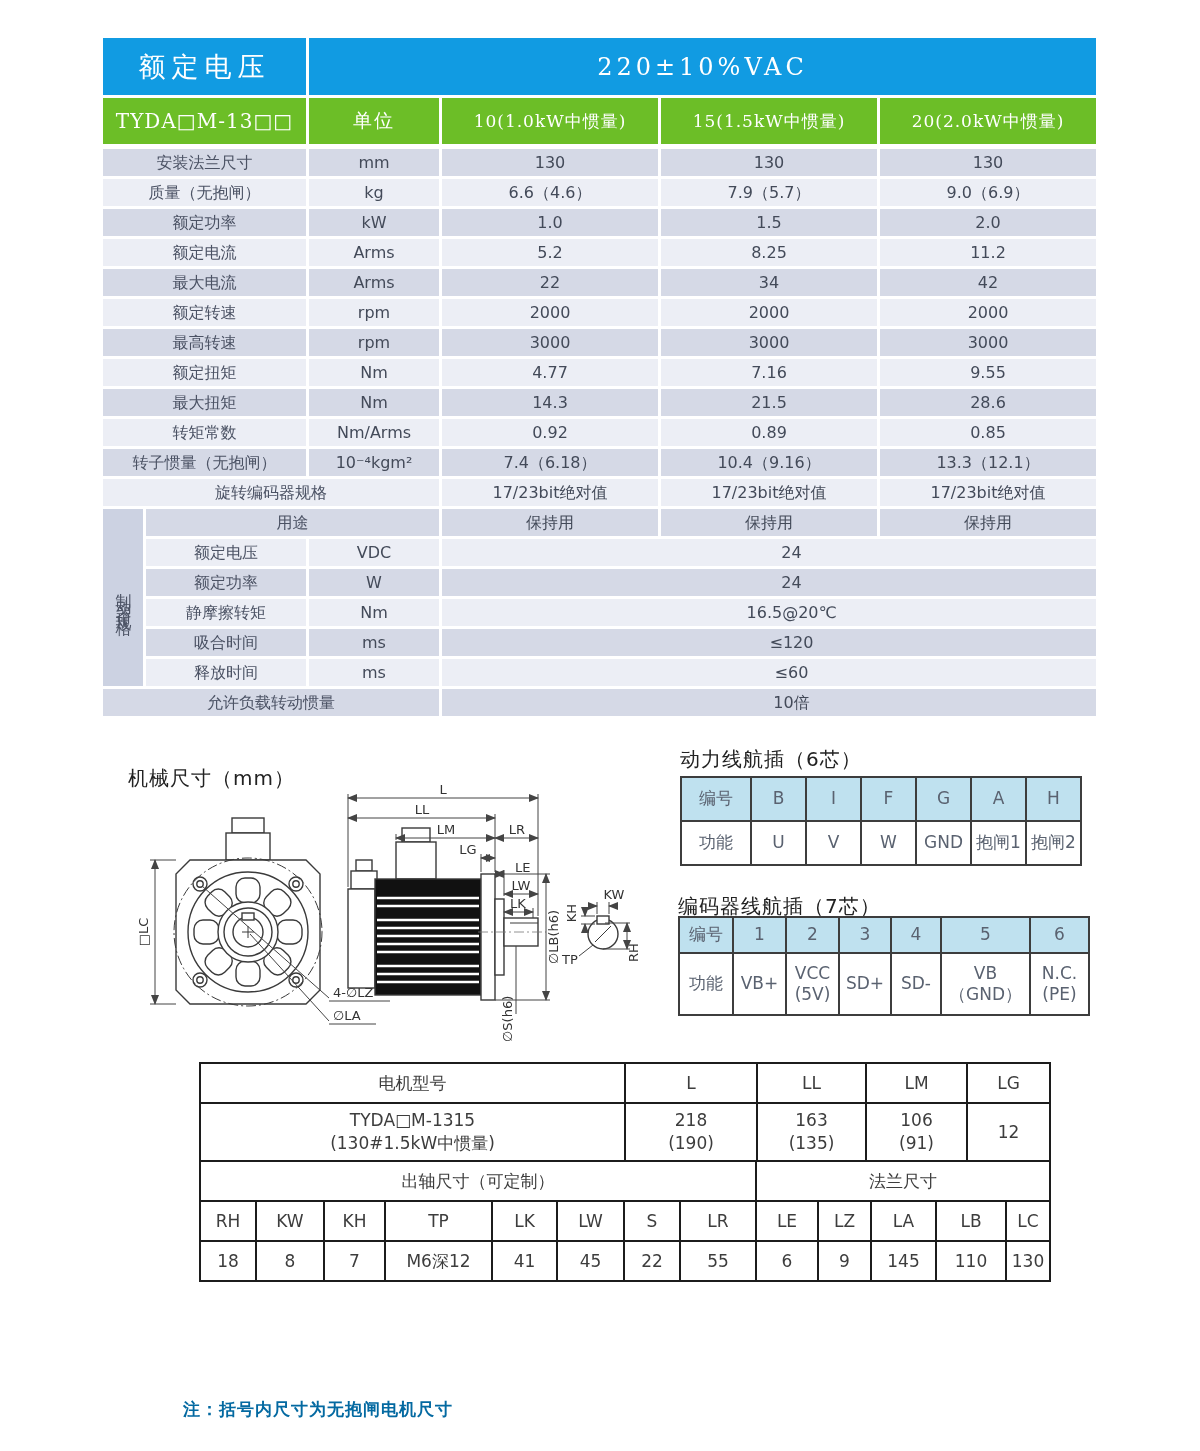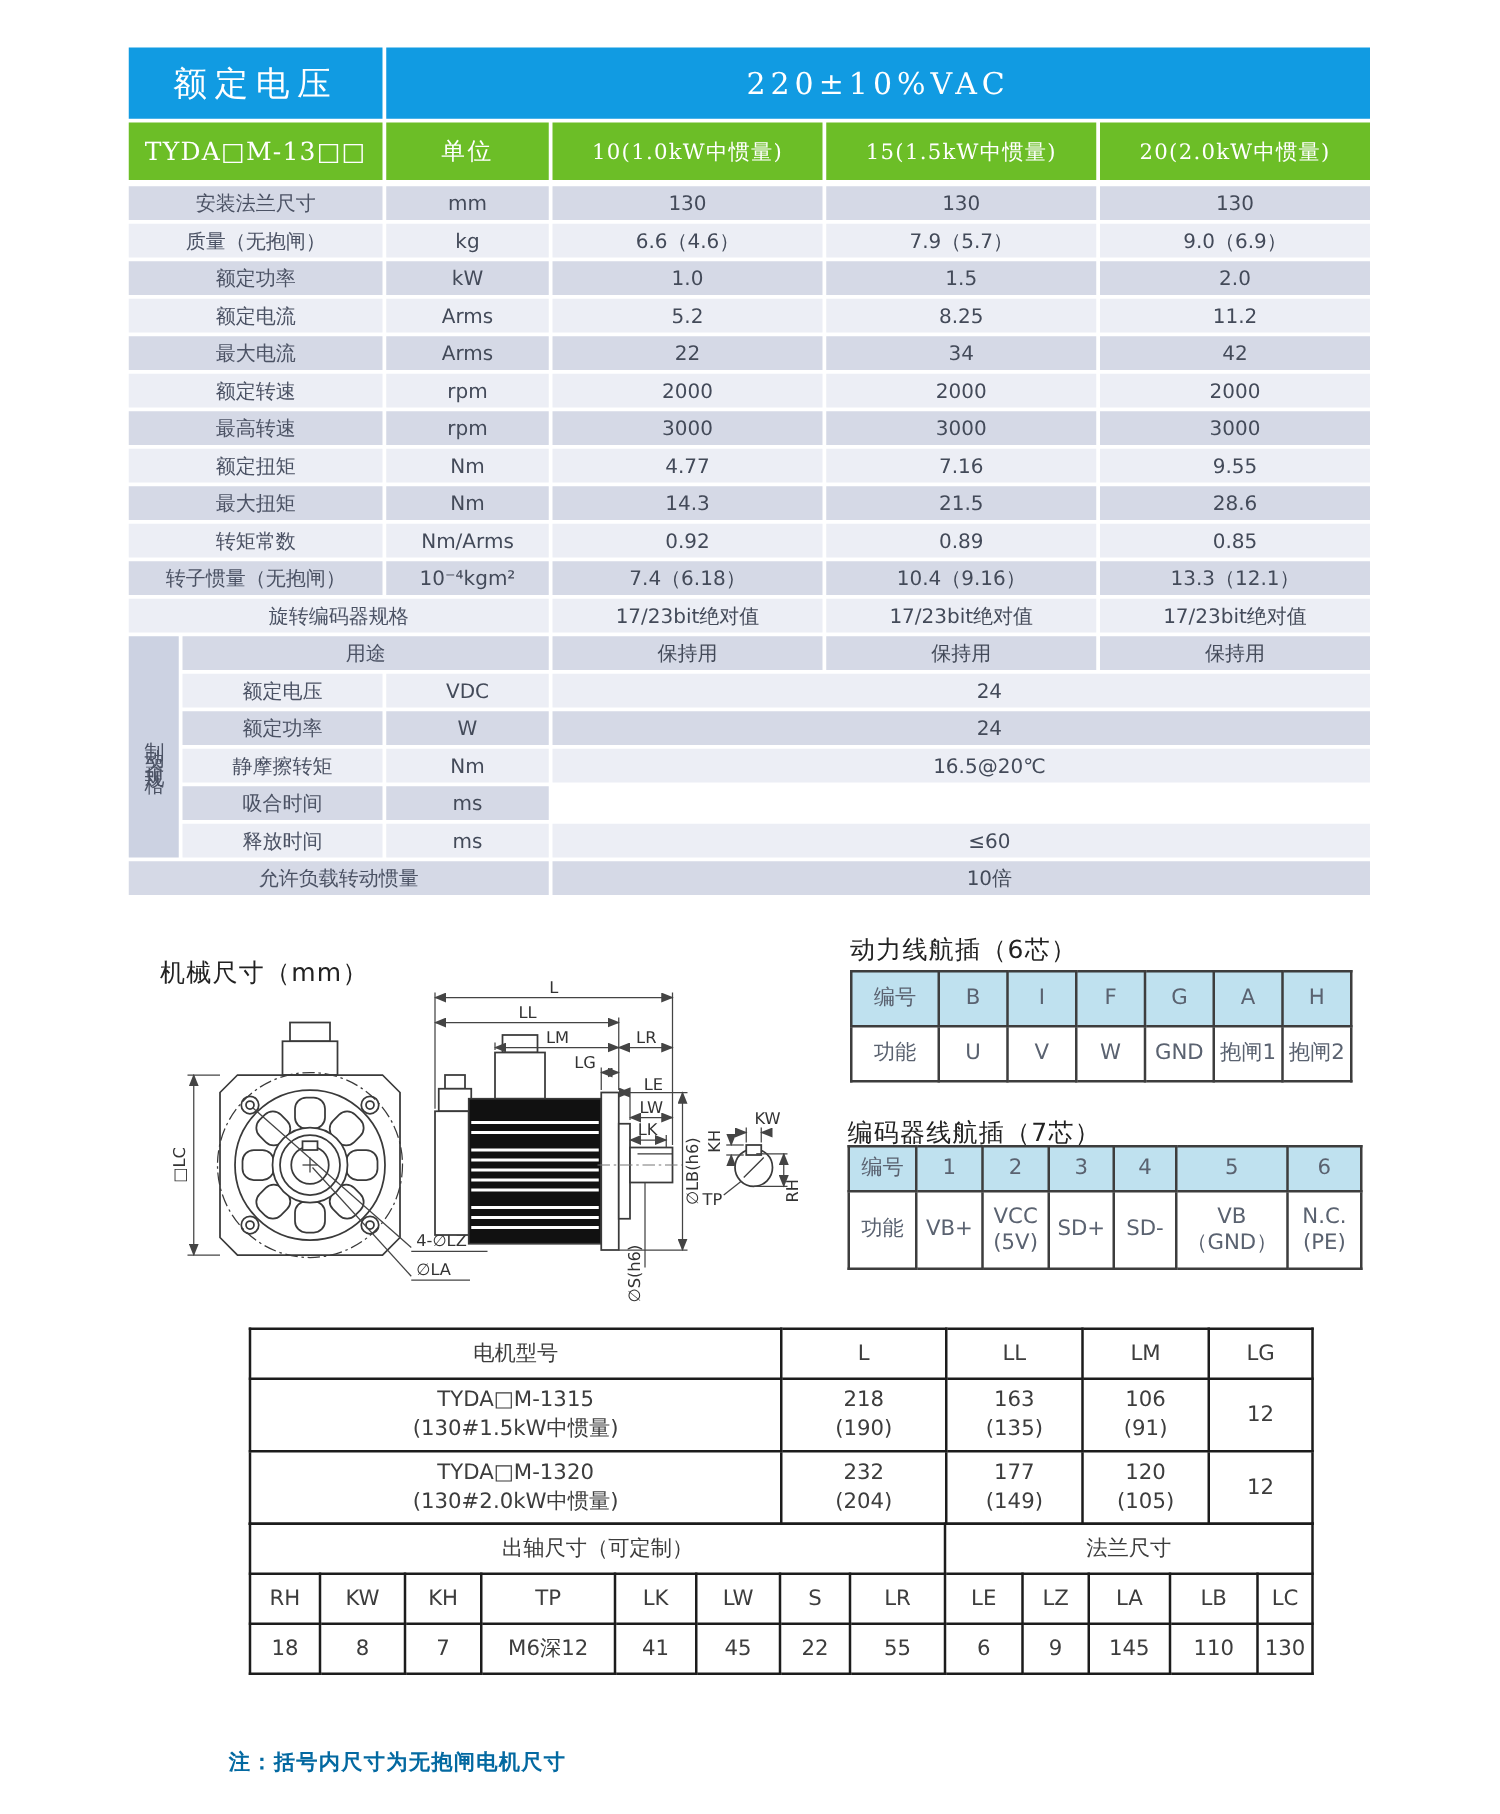--- a/index.html
+++ b/index.html
@@ -188,20 +188,21 @@
     <div class="cell lbl dk col-labeln">额定功率</div>
     <div class="cell dk col-unit">W</div>
     <div class="cell dk col-merged">24</div>
 
     <div class="cell lbl lt col-labeln">静摩擦转矩</div>
     <div class="cell lt col-unit">Nm</div>
     <div class="cell lt col-merged">16.5@20℃</div>
 
     <div class="cell lbl dk col-labeln">吸合时间</div>
     <div class="cell dk col-unit">ms</div>
+    <div class="cell dk col-merged">≤120</div>
 
     <div class="cell lbl lt col-labeln">释放时间</div>
     <div class="cell lt col-unit">ms</div>
     <div class="cell lt col-merged">≤60</div>
 
     <div class="cell lbl dk col-wide">允许负载转动惯量</div>
     <div class="cell dk col-merged">10倍</div>
   </div>
 </div>
 
@@ -444,31 +445,20 @@
     </tr>
     <tr>
       <td>TYDA□M-1315
 (130#1.5kW中惯量)</td>
       <td>218
 (190)</td>
       <td>163
 (135)</td>
       <td>106
 (91)</td>
-      <td>12</td>
-    </tr>
-    <tr>
-      <td>TYDA□M-1320
-(130#2.0kW中惯量)</td>
-      <td>232
-(204)</td>
-      <td>177
-(149)</td>
-      <td>120
-(105)</td>
       <td>12</td>
     </tr>
   </tbody>
     </table>
   <table id="dim-b" class="dim-table">
     <colgroup>
         <col style="width:56px">
         <col style="width:68px">
         <col style="width:61px">
         <col style="width:107px">

